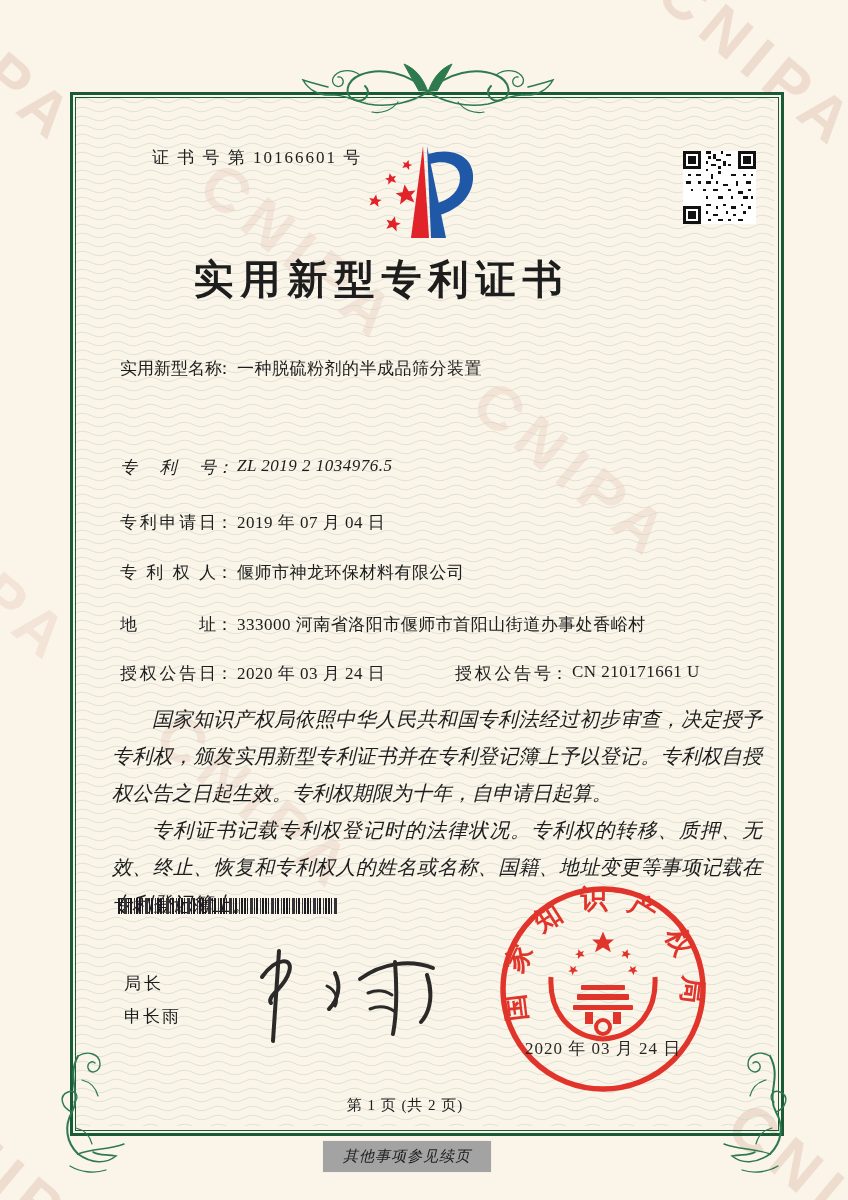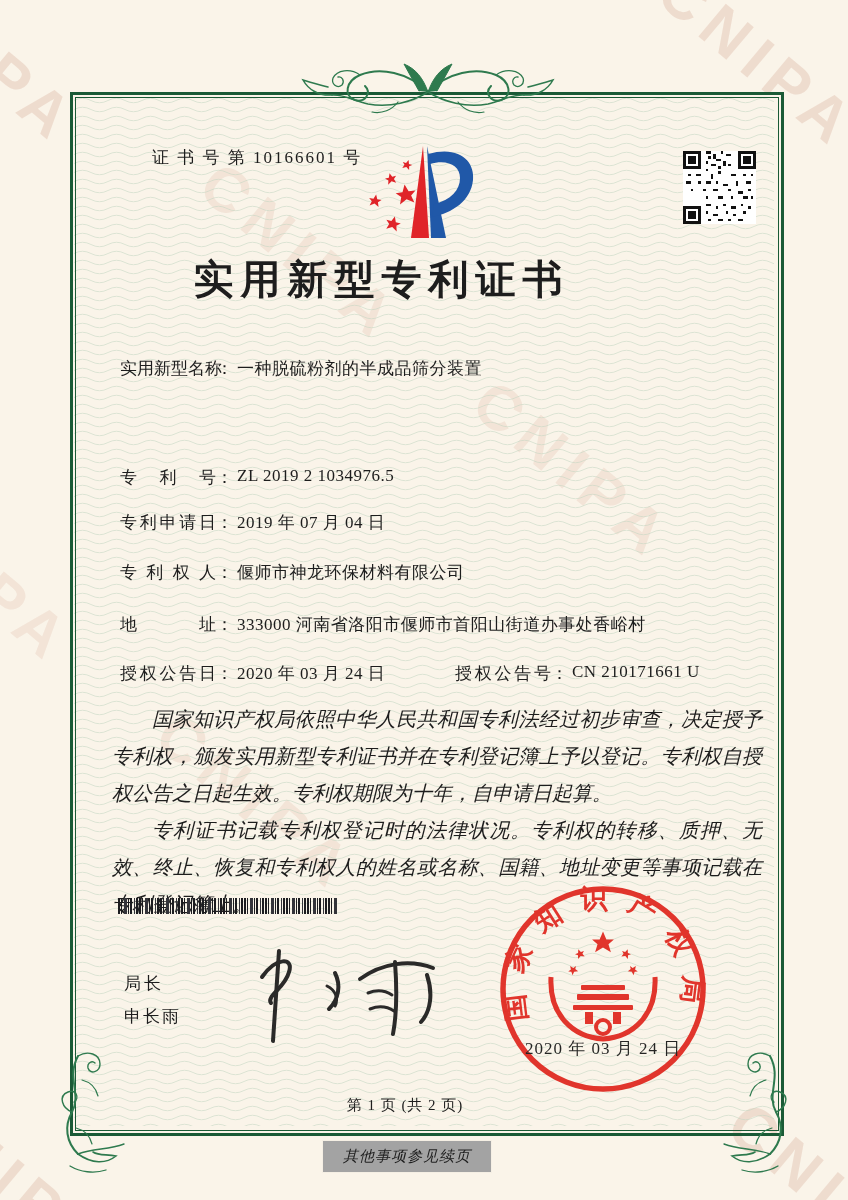--- a/index.html
+++ b/index.html
@@ -136,21 +136,21 @@
         <rect x="2" y="24" width="3" height="3"></rect>
       <path d="M9,0h2v1h-2z M12,1h1v2h-1z M15,0h1v1h-1z M17,1h2v1h-2z M10,2h1v1h-1z M13,3h2v1h-2z M9,4h1v1h-1z M16,4h1v2h-1z M11,5h2v1h-2z M18,5h1v1h-1z M9,7h1v1h-1z M14,6h1v1h-1z M2,9h1v1h-1z M5,9h2v1h-2z M11,9h1v2h-1z M14,8h1v1h-1z M19,9h2v1h-2z M24,9h1v1h-1z M27,9h1v1h-1z M1,12h2v1h-2z M6,12h1v1h-1z M9,12h2v1h-2z M13,12h1v1h-1z M16,13h2v1h-2z M21,12h1v2h-1z M25,12h2v1h-2z M3,15h1v1h-1z M8,15h1v1h-1z M12,15h2v1h-2z M18,15h1v1h-1z M22,16h2v1h-2z M26,15h1v1h-1z M9,18h1v1h-1z M14,18h2v1h-2z M19,18h1v1h-1z M24,18h2v1h-2z M27,18h1v1h-1z M9,21h2v1h-2z M13,22h1v1h-1z M16,21h1v1h-1z M19,22h2v1h-2z M23,21h1v1h-1z M26,22h1v1h-1z M9,24h1v1h-1z M12,25h2v1h-2z M17,24h1v1h-1z M20,25h1v1h-1z M24,24h1v1h-1z M10,27h1v1h-1z M14,27h2v1h-2z M18,27h1v1h-1z M22,27h2v1h-2z"></path>
     </g>
   </svg>
 
   <div class="title">实用新型专利证书</div>
 
   <div class="row" style="top:357px;">
     <span class="lbl">实用新型名称</span><span class="colon">：</span><span class="val">一种脱硫粉剂的半成品筛分装置</span>
   </div>
-  <div class="row" style="top:466px;">
+  <div class="row" style="top:456px;font-style:italic;">
     <span class="lbl">专利号</span><span class="colon">：</span><span class="val">ZL 2019 2 1034976.5</span>
   </div>
   <div class="row" style="top:511px;">
     <span class="lbl">专利申请日</span><span class="colon">：</span><span class="val">2019 年 07 月 04 日</span>
   </div>
   <div class="row" style="top:561px;">
     <span class="lbl">专利权人</span><span class="colon">：</span><span class="val">偃师市神龙环保材料有限公司</span>
   </div>
   <div class="row" style="top:613px;">
     <span class="lbl">地址</span><span class="colon">：</span><span class="val">333000 河南省洛阳市偃师市首阳山街道办事处香峪村</span>

